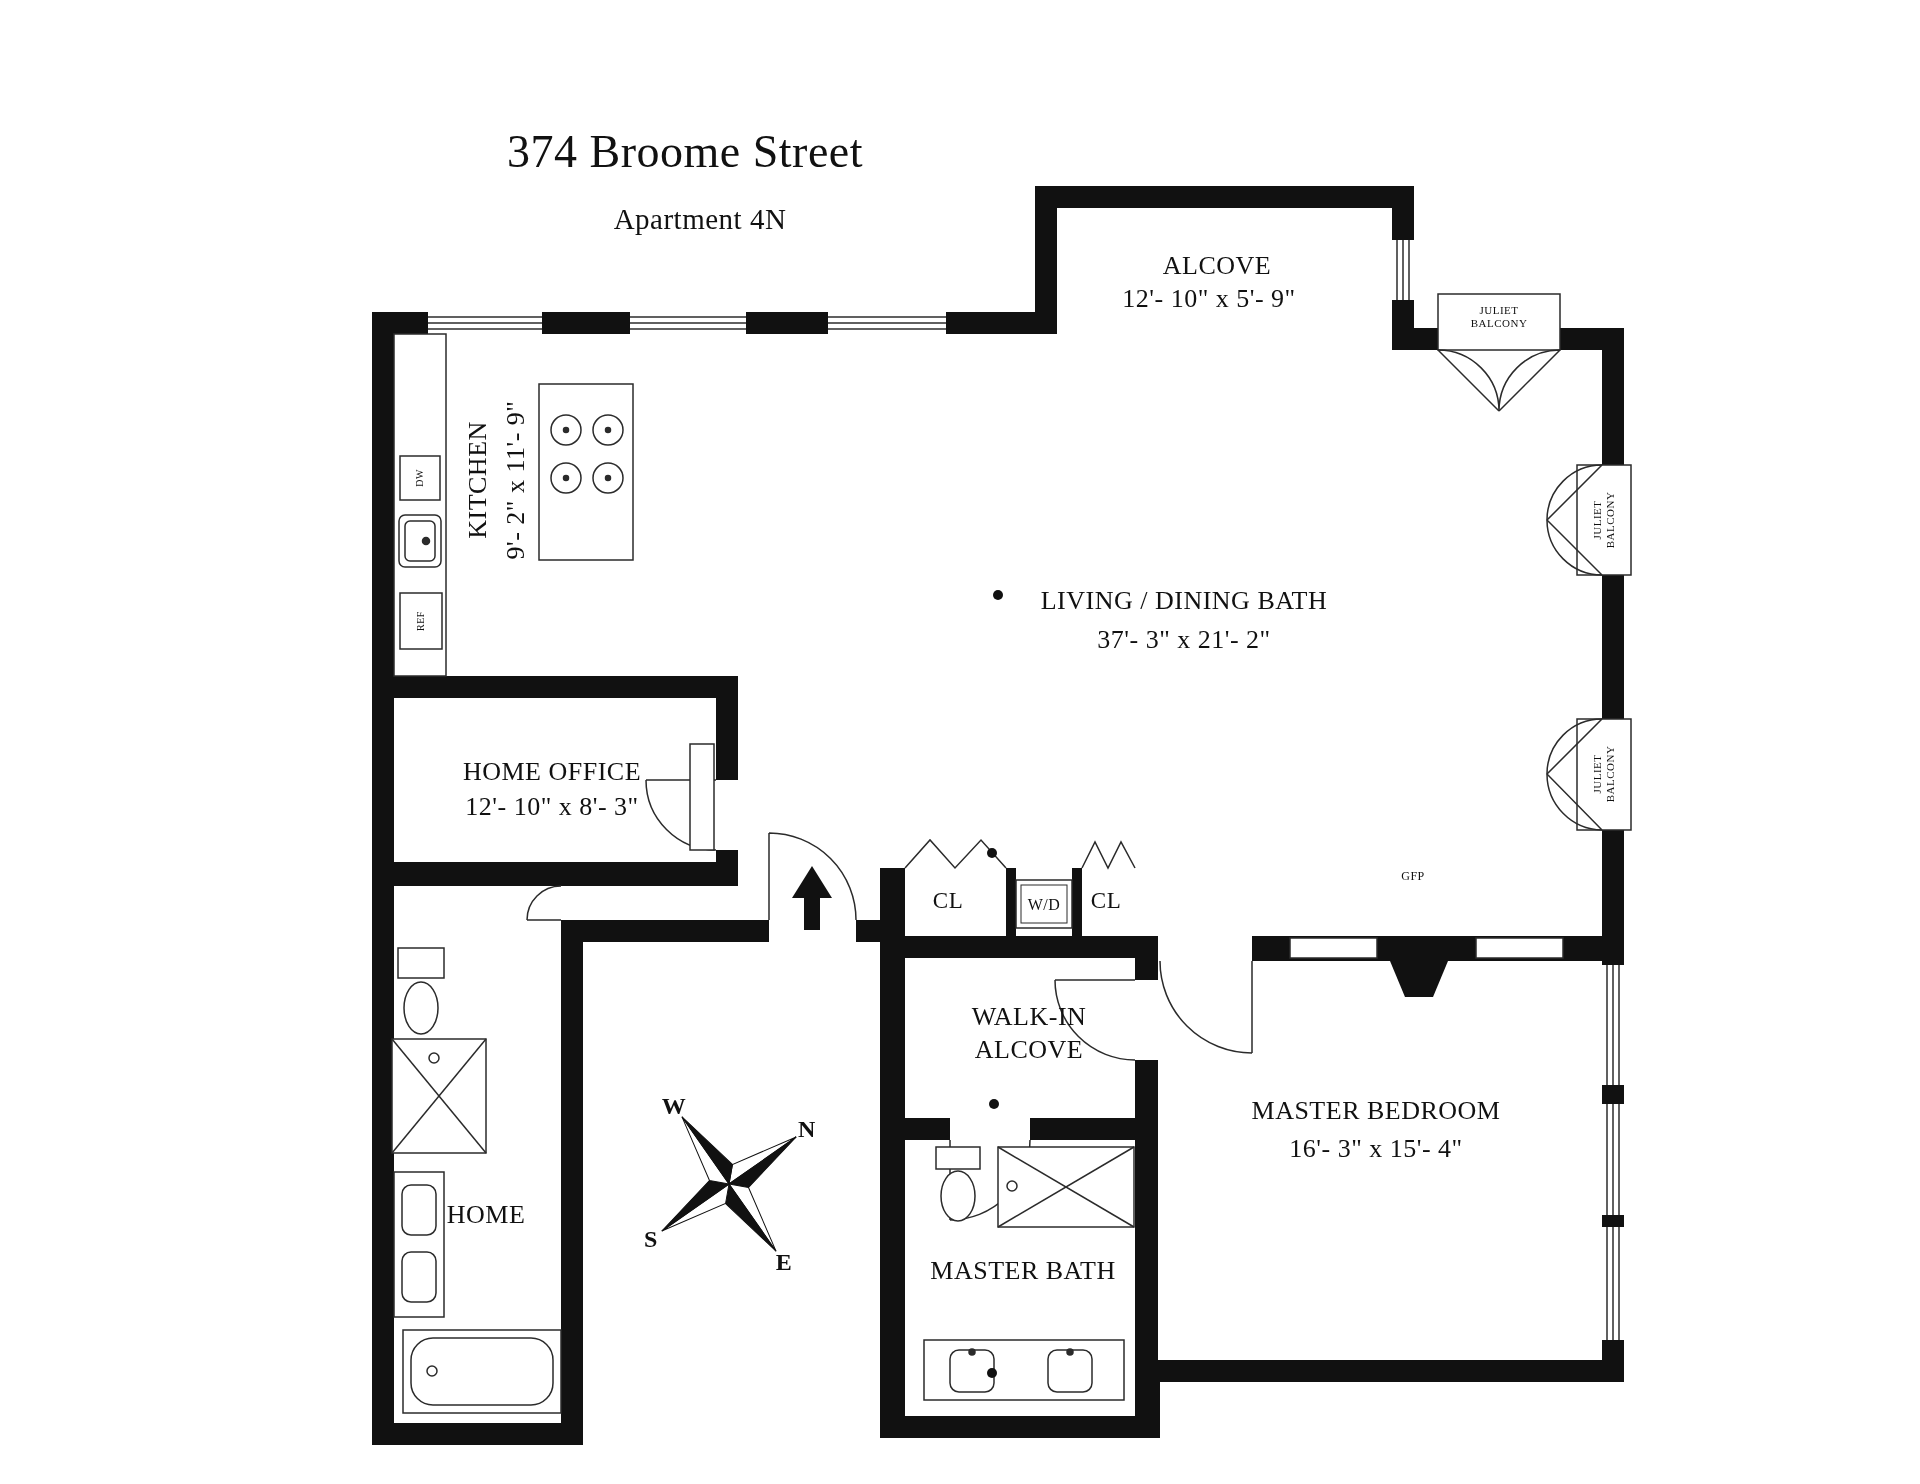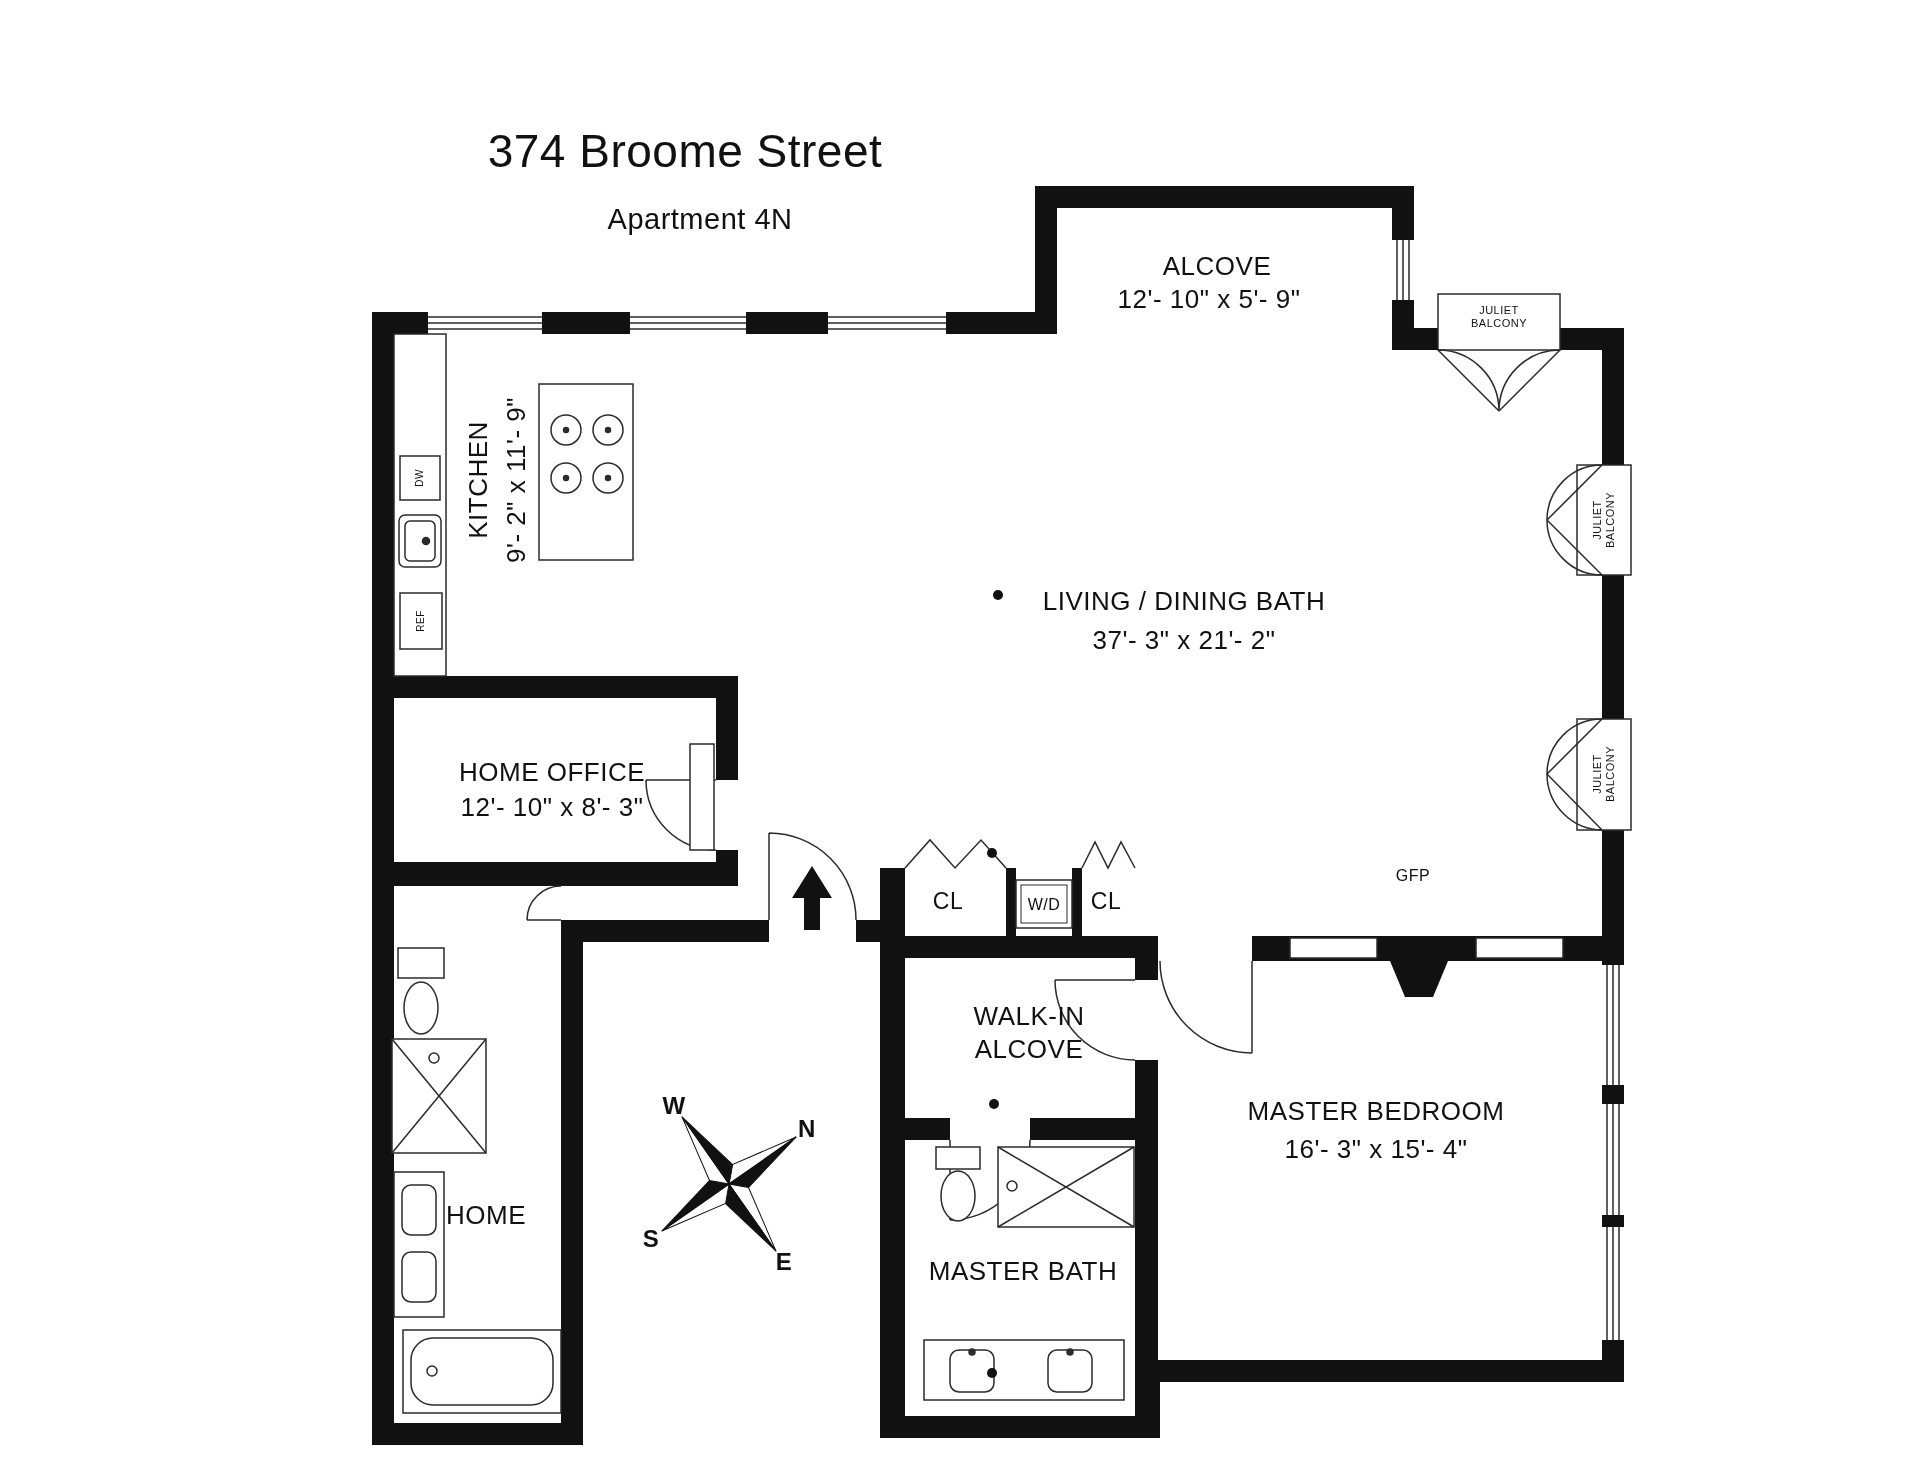--- a/index.html
+++ b/index.html
@@ -1,29 +1,29 @@
 <!DOCTYPE html>
 <html><head>
 <meta charset="utf-8">
 <style>
   html,body{margin:0;padding:0;background:#ffffff;}
   .stage{position:relative;width:1920px;height:1484px;background:#ffffff;overflow:hidden;
-         font-family:Liberation Sans, sans-serif;color:#111;}
+         font-family:Liberation Serif, serif;color:#111;}
   svg{position:absolute;left:0;top:0;}
   .lbl{position:absolute;white-space:nowrap;color:#111;text-align:center;
        transform:translate(-50%,-50%);letter-spacing:0.5px;line-height:1.25;}
   .lbl-rot{transform:translate(-50%,-50%) rotate(-90deg);}
   .title{font-size:46px;font-weight:500;letter-spacing:0.5px;}
   .subtitle{font-size:29px;font-weight:400;}
   .room{font-size:26px;}
   .small{font-size:23px;}
   .tiny{font-size:16px;}
   .micro{font-size:11px;line-height:13px;}
   .appl{font-size:10px;letter-spacing:0.5px;}
-  .gfp{font-size:16px;}
+  .gfp{font-size:12px;}
   .compass-letter{font-size:24px;font-weight:bold;}
 </style>
 </head>
 <body>
 
 <div class="stage">
 
 <svg width="1920" height="1484" viewBox="0 0 1920 1484">
 
   <g fill="#111111">

